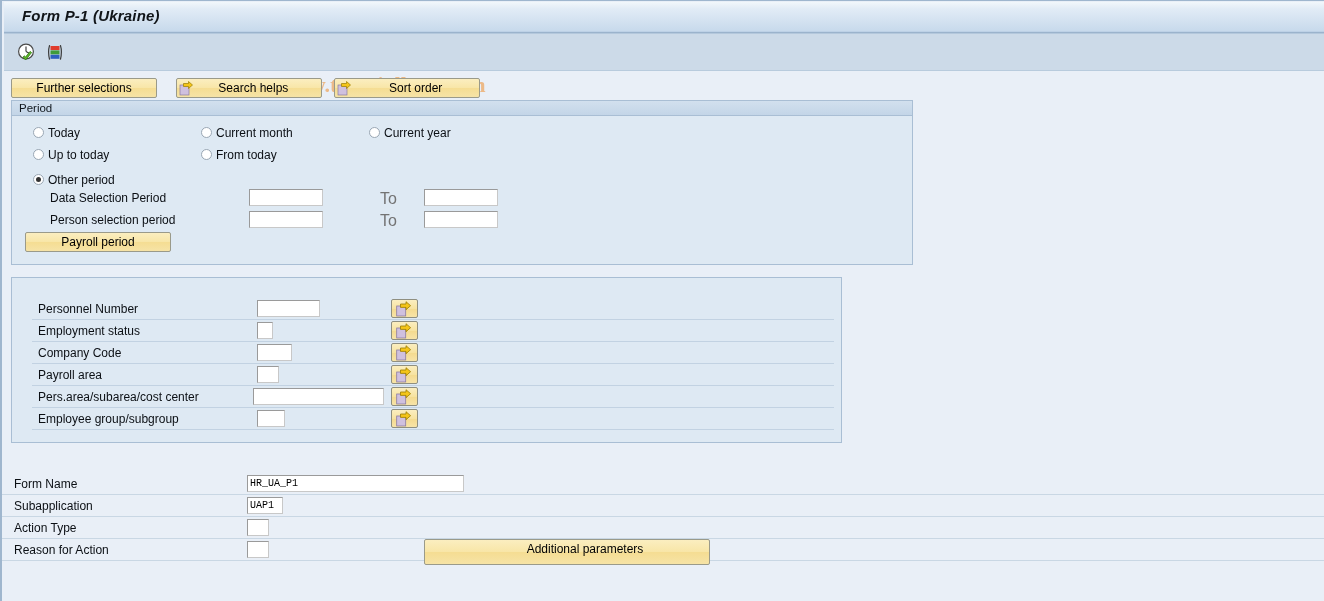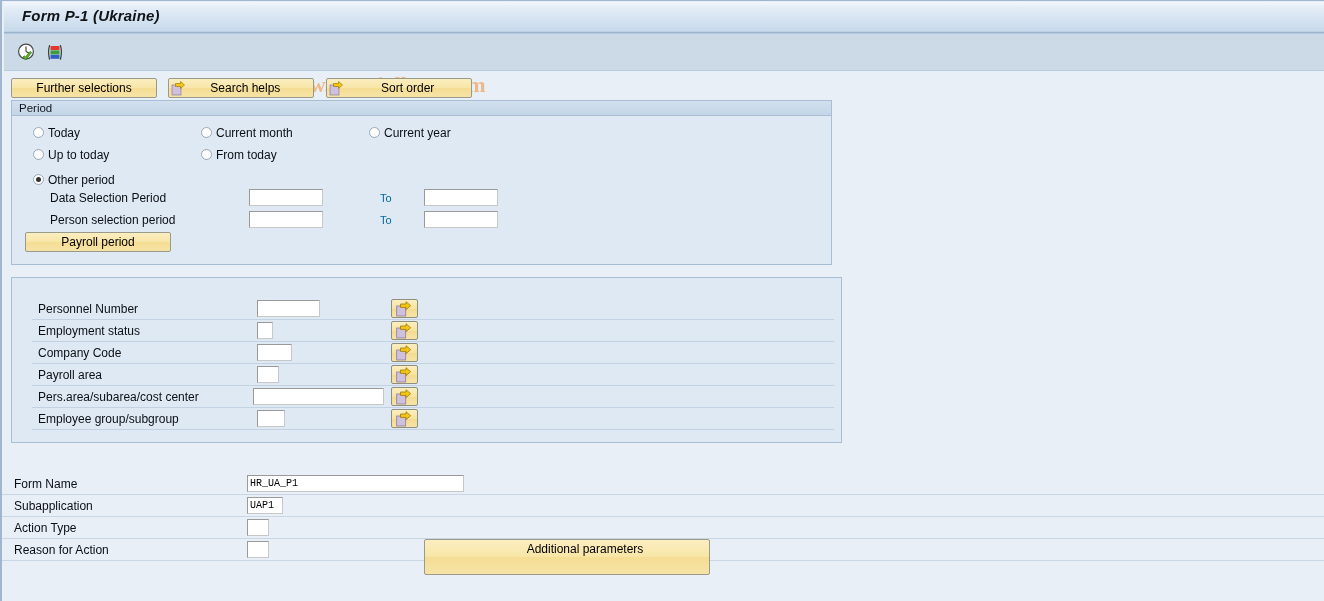--- a/index.html
+++ b/index.html
@@ -102,21 +102,21 @@
     box-sizing: border-box;
     text-align: center;
     font-size: 12px;
     color: #000;
     cursor: pointer;
     vertical-align: top;
     position: relative;
     white-space: nowrap;
   }
   #btn-further-selections { width: 146px; }
-  #btn-search-helps { width: 146px; margin-left: 8px; padding-left: 8px; }
+  #btn-search-helps { width: 146px; margin-left: 16px; padding-left: 8px; }
   #btn-sort-order { width: 146px; margin-left: 8px; padding-left: 18px; }
   .btn-arrow-icon {
     position: absolute;
     left: 2px;
     top: 2px;
     width: 15px;
     height: 15px;
   }
 
   
@@ -135,21 +135,21 @@
     background: linear-gradient(to bottom, #d2e0ee 0%, #c3d5e7 100%);
     border-bottom: 1px solid #a9bed4;
     font-size: 11.5px;
     color: #11171d;
     padding-left: 7px;
     box-sizing: border-box;
   }
 
   #group-period {
     left: 9px; top: 99px;
-    width: 821px; height: 165px;
+    width: 902px; height: 165px;
   }
   #group-selection {
     left: 9px; top: 276px;
     width: 831px; height: 166px;
   }
   .radio-item {
     position: absolute;
     white-space: nowrap;
     cursor: pointer;
     font-size: 12px;
@@ -182,22 +182,22 @@
   .pf-label {
     position: absolute;
     font-size: 12px;
     color: #0b0f14;
     white-space: nowrap;
     height: 15px;
     line-height: 15px;
   }
   .pf-to {
     position: absolute;
-    font-size: 11px;
-    color: #0369a1;
+    font-size: 16px;
+    color: #737373;
     height: 15px;
     line-height: 15px;
   }
 
   
   .sap-input {
     position: absolute;
     background: #ffffff;
     border: 1px solid #9a9a9a;
     border-right-color: #c8c8c8;
@@ -267,21 +267,21 @@
     left: 0px;
     width: 1324px;
     height: 1px;
     background: #c9d7e4;
   }
   #btn-additional-parameters {
     position: absolute;
     left: 422px;
     top: 538px;
     width: 286px;
-    height: 36px;
+    height: 26px;
     padding-left: 36px;
   }
 </style>
 </head>
 <body>
 
 <div id="app-window">
 
   <div id="title-bar">
     <div class="title-text">Form P-1 (Ukraine)</div>

